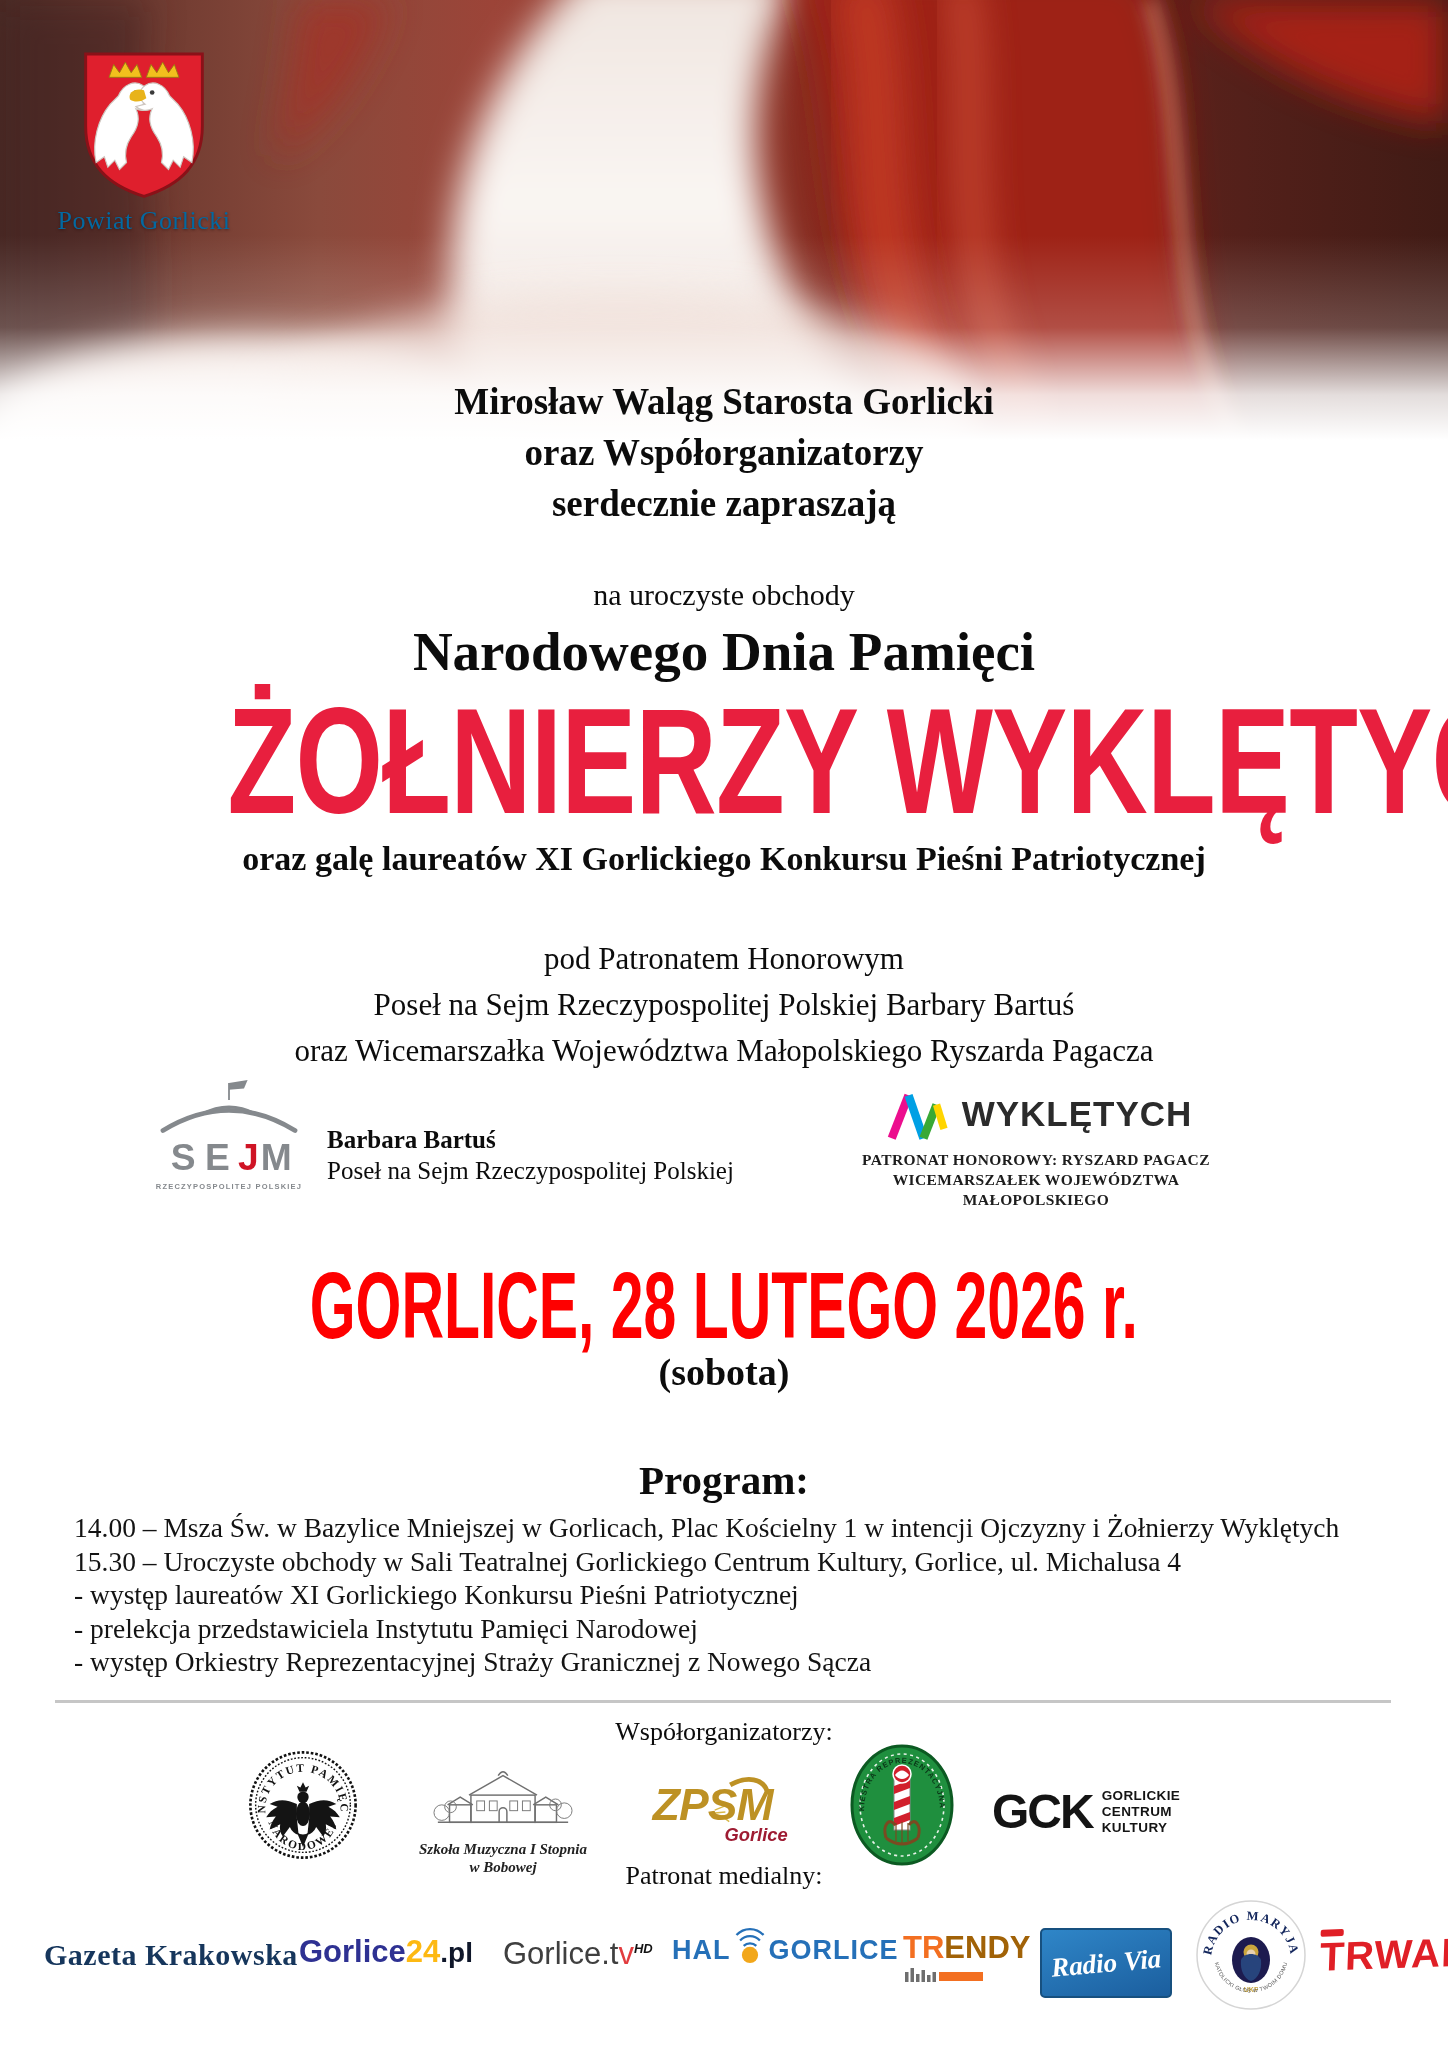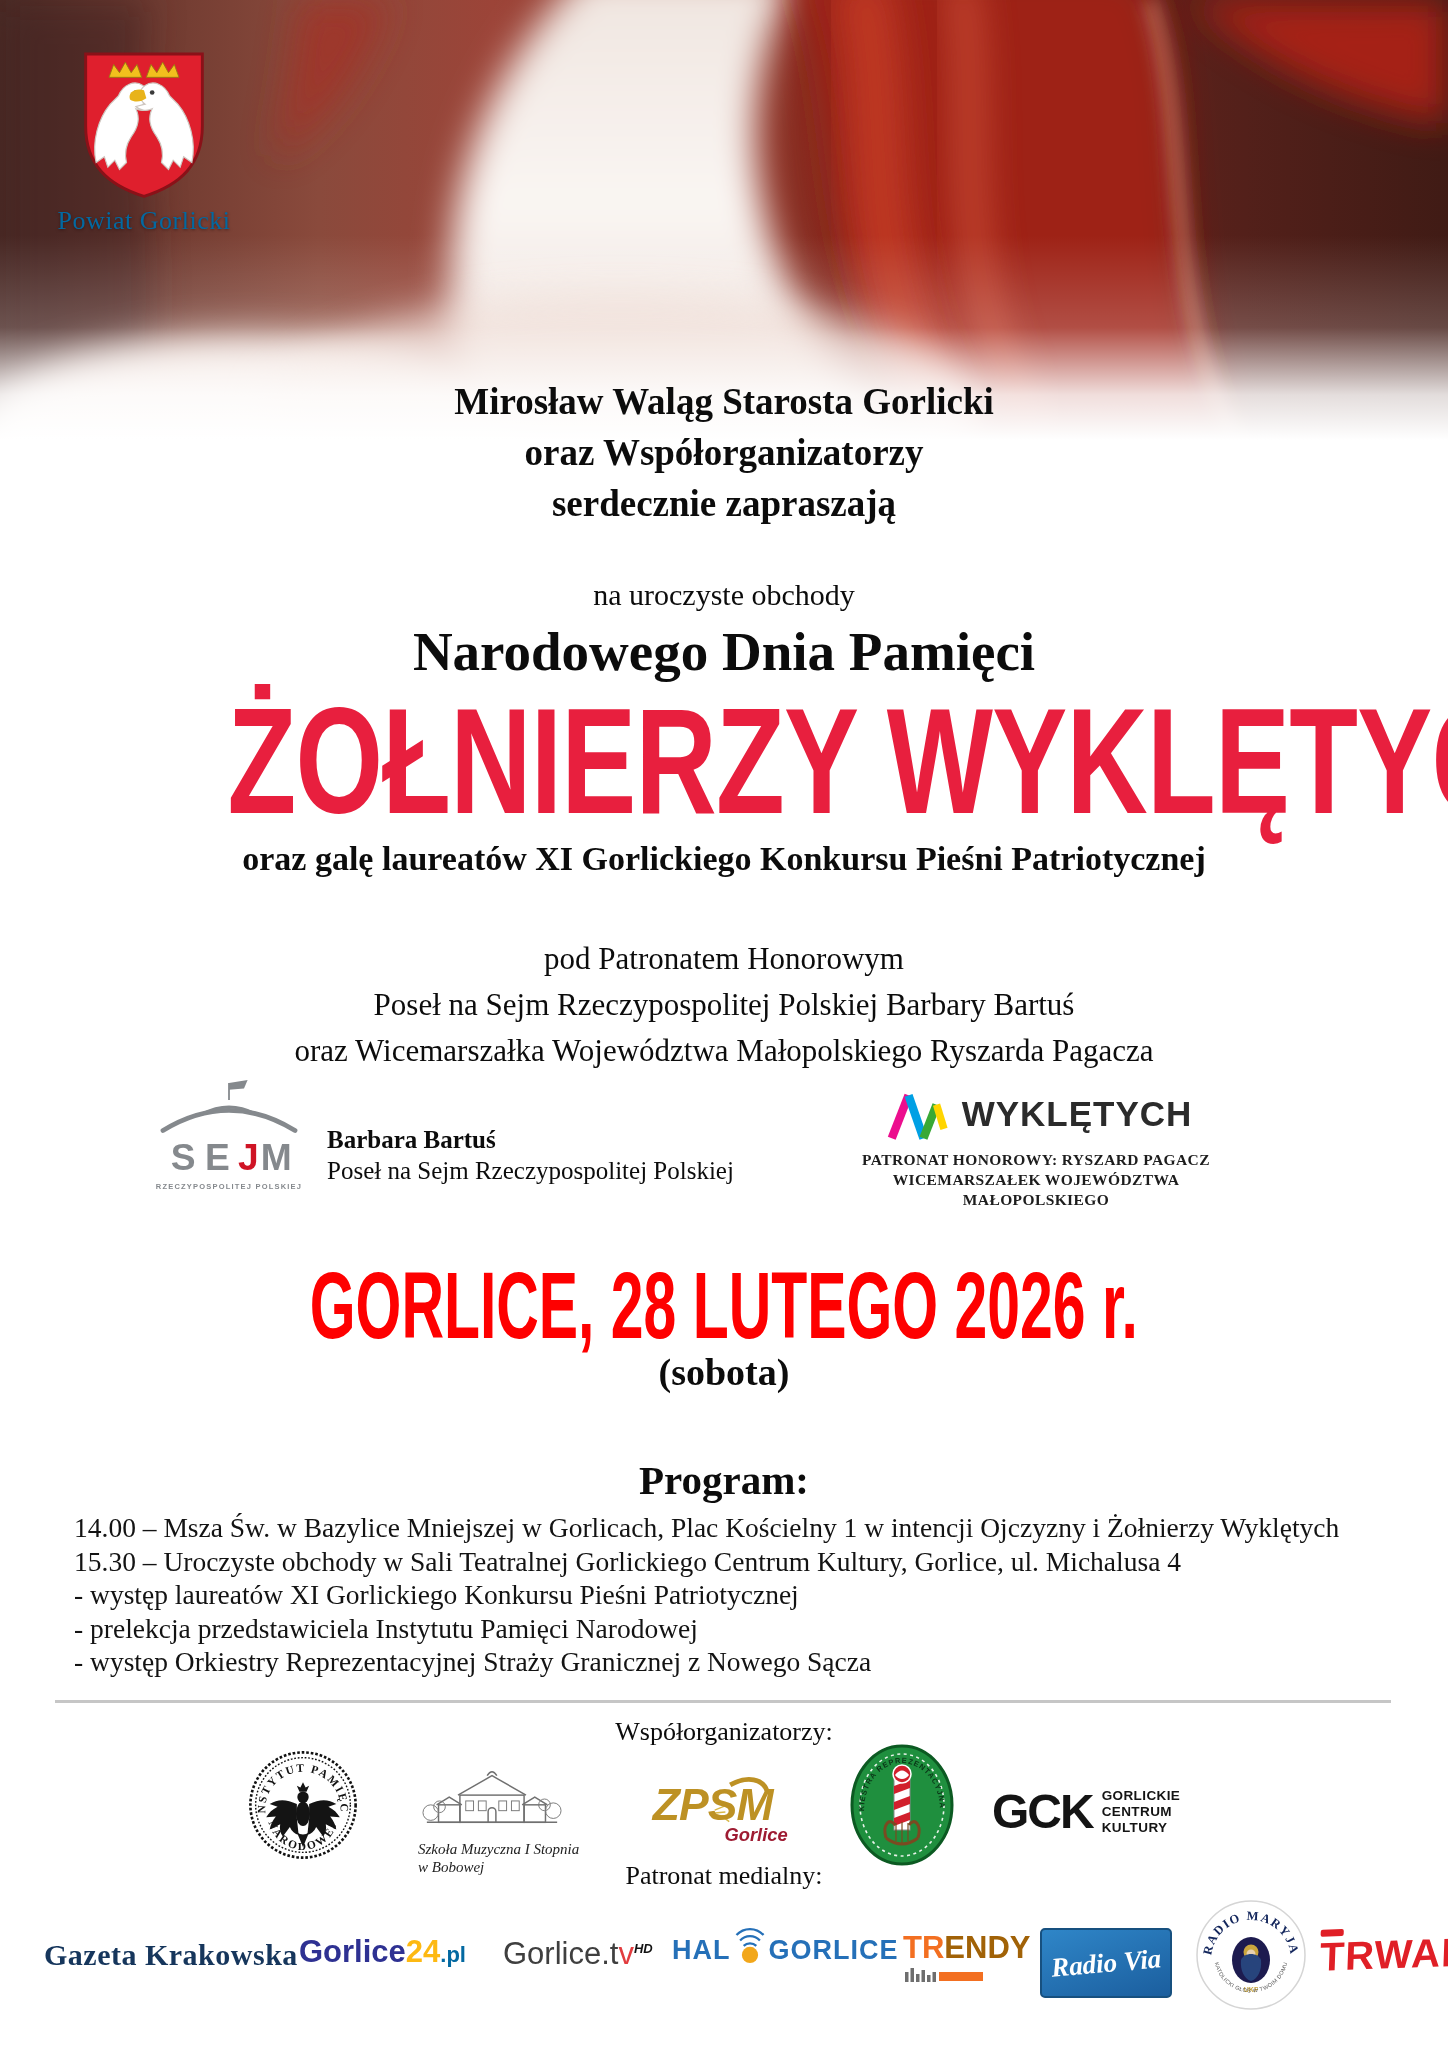--- a/index.html
+++ b/index.html
@@ -48,34 +48,34 @@
 
   
   .prog-head{top:1456px;font-size:41px;font-weight:700;}
   .prog-list{left:74px;top:1511px;width:1320px;font-size:27.5px;line-height:33.5px;color:#131313;}
 
   .divider{left:55px;top:1700px;width:1336px;height:3px;background:#c6c6c6;}
 
   
   .org-head{top:1717px;font-size:26px;}
   .ipn{left:246px;top:1748px;width:114px;height:114px;}
-  .school{left:418px;top:1764px;width:170px;text-align:left;}
+  .school{left:418px;top:1764px;width:170px;text-align:center;font-weight:bold;}
   .school-cap{font-style:italic;font-size:15px;line-height:18px;color:#222;margin-top:2px;}
   .zpsm{left:649px;top:1772px;width:145px;height:80px;}
   .orch{left:850px;top:1744px;width:104px;height:122px;}
   .gck{left:992px;top:1784px;display:flex;align-items:center;font-family:"Liberation Sans",sans-serif;}
   .gck-big{font-size:48px;font-weight:700;letter-spacing:-2px;color:#141414;}
   .gck-cap{margin-left:9px;font-size:13.5px;font-weight:700;line-height:16px;color:#141414;letter-spacing:.4px;}
 
   
   .media-head{top:1861px;font-size:26px;}
   .sans{font-family:"Liberation Sans",sans-serif;}
   .gazeta{left:44px;top:1938px;font-weight:700;font-size:30px;color:#16365c;letter-spacing:.5px;}
   .g24{left:299px;top:1934px;font-weight:700;font-size:31px;}
-  .g24 .b{color:#2e3192;} .g24 .y{color:#fdb913;} .g24 .pl{color:#0369a1;font-size:22px;}
+  .g24 .b{color:#2e3192;} .g24 .y{color:#fdb913;} .g24 .pl{color:#0f172a;font-size:28px;}
   .gtv{left:503px;top:1936px;font-size:31px;color:#3f3f3f;}
   .gtv .v{color:#e23c3f;} .gtv sup{font-size:13px;font-weight:700;font-style:italic;color:#111;}
   .halo{left:672px;top:1924px;display:flex;align-items:flex-end;color:#2570b8;font-weight:700;font-size:27px;letter-spacing:1px;}
   .halo svg{width:36px;height:42px;margin:0 1px;}
   .trendy{left:903px;top:1930px;font-weight:700;font-size:31px;position:absolute;}
   .trendy .o{color:#f36f21;} .trendy .k{color:#a16207;}
   .trendy svg{position:absolute;left:2px;top:36px;width:100px;height:16px;}
   .rvia{left:1040px;top:1928px;width:128px;height:66px;background:linear-gradient(160deg,#2f86c8,#1b5e9e);
         border:2px solid #17507f;border-radius:5px;display:flex;align-items:center;justify-content:center;}
   .rvia span{color:#fff;font-style:italic;font-size:27px;transform:rotate(-5deg);font-weight:700;

